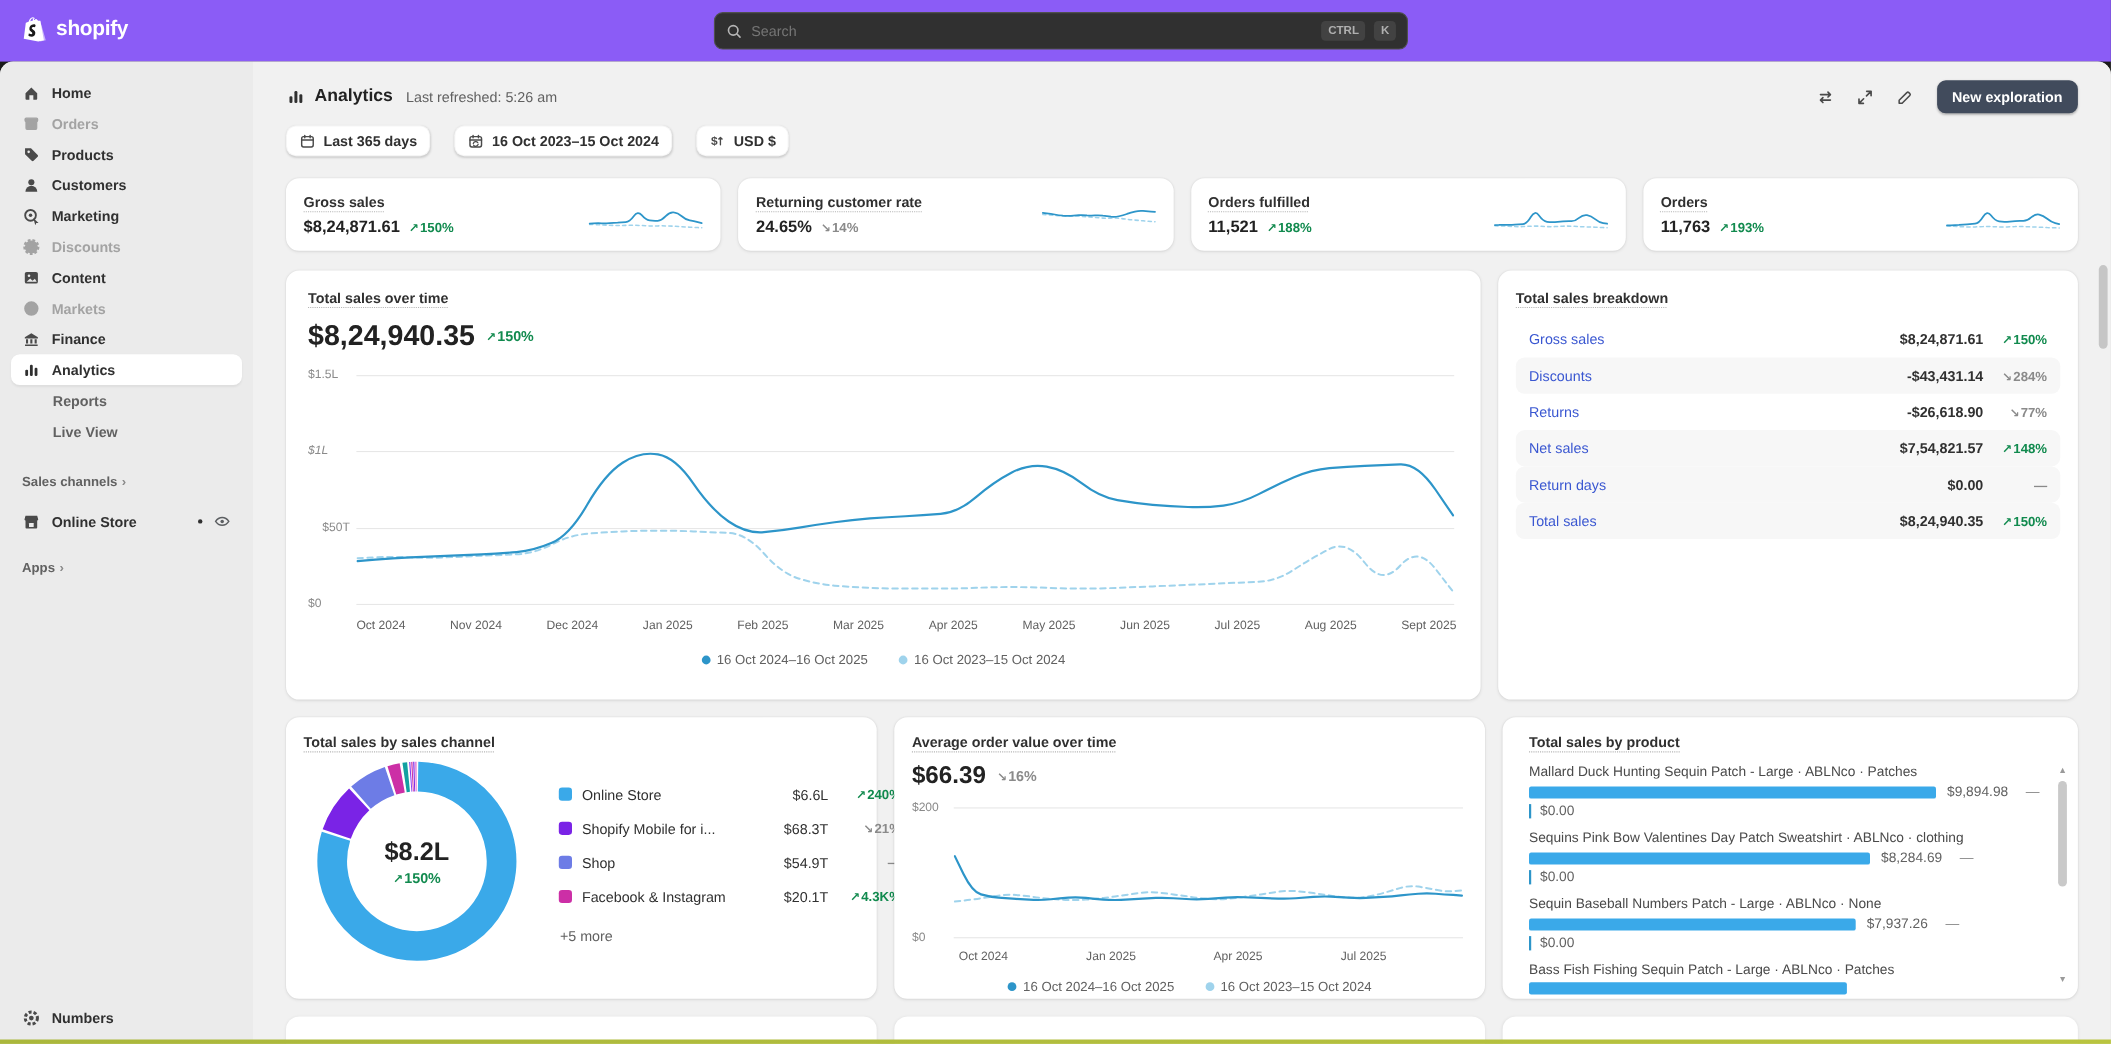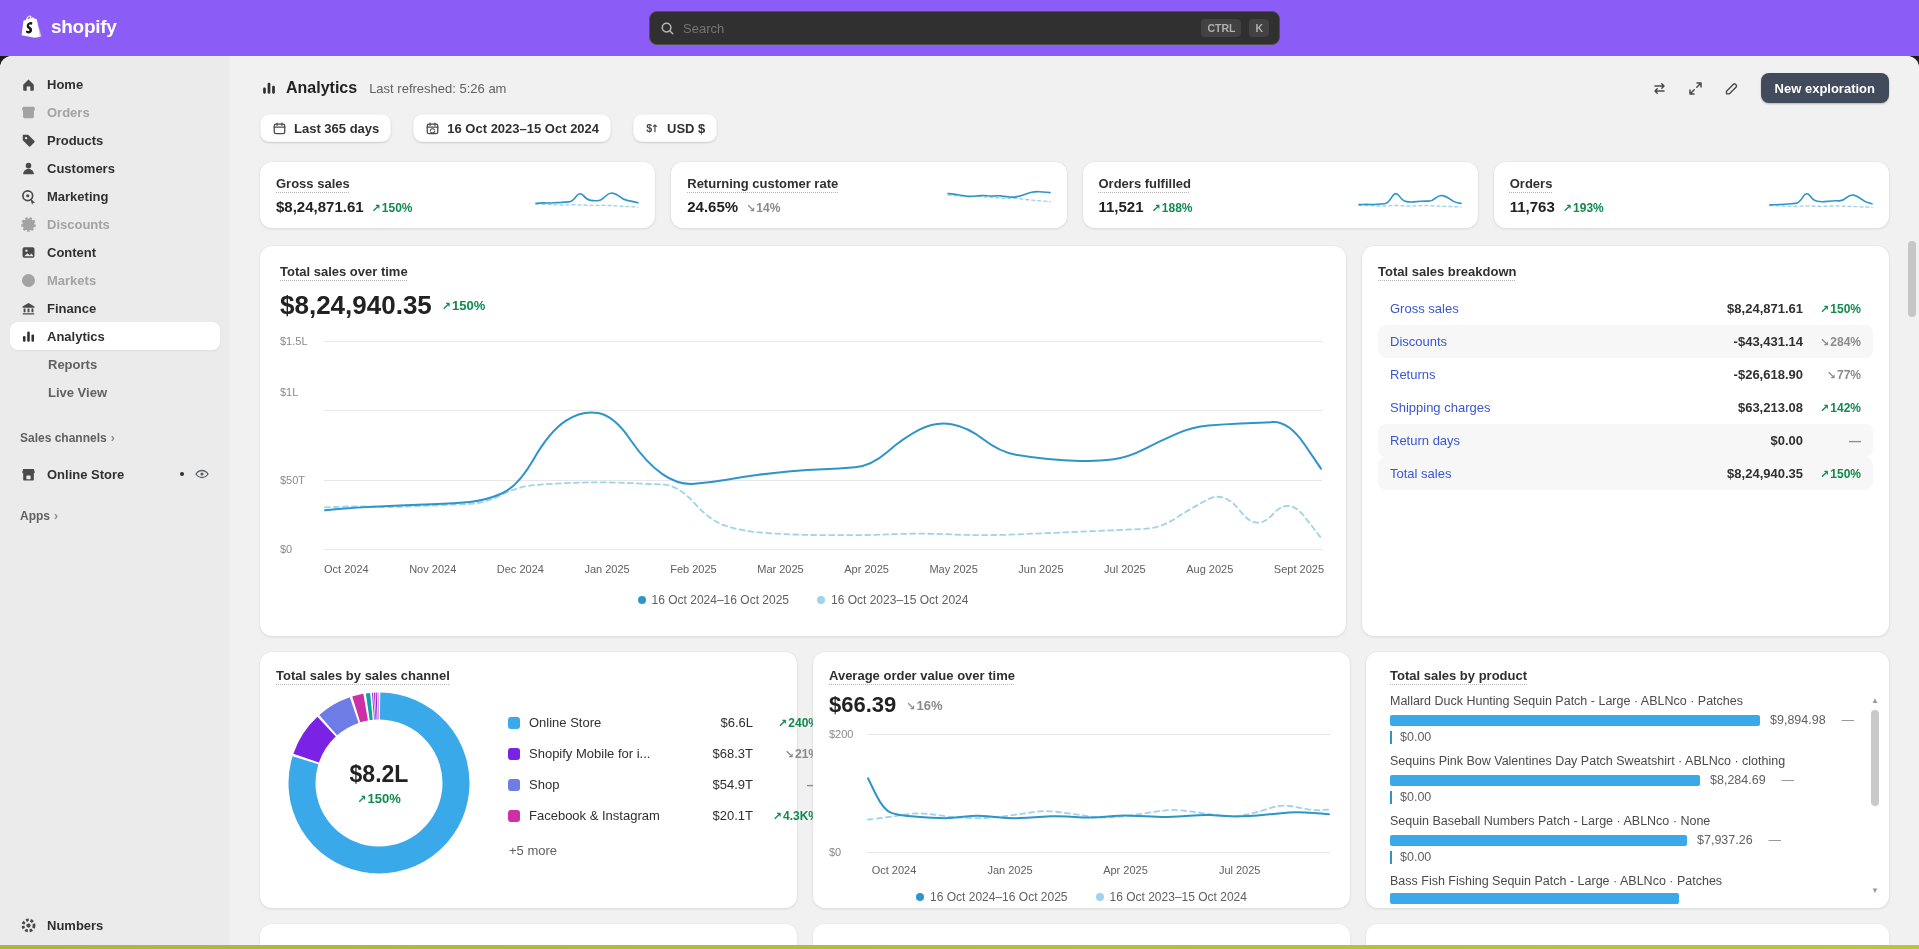--- a/index.html
+++ b/index.html
@@ -435,22 +435,22 @@
 
     <div class="charts-row">
       <div class="card ts-card">
         <span class="ctitle">Total sales over time</span>
         <div class="big-val-row">
           <span class="big-val">$8,24,940.35</span>
           <span class="chg chg-pos" style="font-size:13px;"><span class="arr">↗</span>150%</span>
         </div>
         <div class="plot-wrap">
           <span class="ylab" style="top:6px;">$1.5L</span>
-          <span class="ylab" style="top:57px;">$1L</span>
-          <span class="ylab" style="top:145px;">$50T</span>
+          <span class="ylab" style="top:75px;font-style:italic;">$1L</span>
+          <span class="ylab" style="top:145px;margin-left:13px;">$50T</span>
           <span class="ylab" style="top:214px;">$0</span>
           <div class="plot">
             <div class="grid" style="top:6px;"></div>
             <div class="grid" style="top:75px;"></div>
             <div class="grid" style="top:145px;"></div>
             <div class="grid" style="top:214px;"></div>
             <div style="position:absolute;inset:0;">
                 <svg width="998" height="220">
                   <path d="M 1.0 172.4 Q 1.0 172.4 17.1 171.7 Q 33.1 171.0 49.2 171.7 Q 65.3 172.4 81.3 171.7 Q 97.4 171.0 113.5 170.3 Q 129.5 169.6 145.6 168.9 Q 161.6 168.2 177.7 159.9 Q 193.8 151.6 209.8 150.2 Q 225.9 148.8 242.0 148.1 Q 258.0 147.4 274.1 147.4 Q 290.2 147.4 306.2 148.1 Q 322.3 148.8 338.4 149.5 Q 354.4 150.2 370.5 168.2 Q 386.5 186.3 402.6 191.1 Q 418.7 196.0 434.7 197.4 Q 450.8 198.7 466.9 199.4 Q 482.9 200.1 499.0 200.1 Q 515.1 200.1 531.1 200.1 Q 547.2 200.1 563.3 199.4 Q 579.3 198.7 595.4 198.7 Q 611.5 198.7 627.5 199.4 Q 643.6 200.1 659.6 200.1 Q 675.7 200.1 691.8 199.4 Q 707.8 198.7 723.9 198.1 Q 740.0 197.4 756.0 196.7 Q 772.1 196.0 788.2 195.3 Q 804.2 194.6 820.3 193.9 Q 836.4 193.2 852.4 182.8 Q 868.5 172.4 884.5 164.1 Q 900.6 155.8 916.7 176.6 Q 932.7 197.4 948.8 179.3 Q 964.9 161.3 980.9 182.1 L 997.0 202.9" class="ln-dash"></path>
                   <path d="M 1.0 175.2 Q 1.0 175.2 17.1 173.8 Q 33.1 172.4 49.2 171.7 Q 65.3 171.0 81.3 170.3 Q 97.4 169.6 113.5 168.9 Q 129.5 168.2 145.6 166.9 Q 161.6 165.5 177.7 158.5 Q 193.8 151.6 209.8 123.9 Q 225.9 96.1 242.0 85.7 Q 258.0 75.3 274.1 78.1 Q 290.2 80.9 306.2 104.5 Q 322.3 128.0 338.4 139.1 Q 354.4 150.2 370.5 148.8 Q 386.5 147.4 402.6 144.7 Q 418.7 141.9 434.7 139.8 Q 450.8 137.7 466.9 136.3 Q 482.9 135.0 499.0 134.3 Q 515.1 133.6 531.1 132.2 Q 547.2 130.8 563.3 116.9 Q 579.3 103.1 595.4 94.7 Q 611.5 86.4 627.5 89.2 Q 643.6 92.0 659.6 104.5 Q 675.7 116.9 691.8 119.7 Q 707.8 122.5 723.9 123.9 Q 740.0 125.3 756.0 125.9 Q 772.1 126.6 788.2 124.6 Q 804.2 122.5 820.3 114.2 Q 836.4 105.8 852.4 98.9 Q 868.5 92.0 884.5 90.6 Q 900.6 89.2 916.7 88.5 Q 932.7 87.8 948.8 87.1 Q 964.9 86.4 980.9 110.0 L 997.0 133.6" class="ln-solid"></path>
@@ -501,25 +501,25 @@
                 <span class="chg bd-chg chg-neu"><span class="arr">↘</span>284%</span>
               </span>
             </div>
           <div class="bd-row">
               <span class="bd-link">Returns</span>
               <span class="bd-right">
                 <span class="bd-amt">-$26,618.90</span>
                 <span class="chg bd-chg chg-neu"><span class="arr">↘</span>77%</span>
               </span>
             </div>
-          <div class="bd-row">
-              <span class="bd-link">Shipping charges</span>
+          <div class="bd-row alt">
+              <span class="bd-link">Net sales</span>
               <span class="bd-right">
-                <span class="bd-amt">$63,213.08</span>
-                <span class="chg bd-chg chg-pos"><span class="arr">↗</span>142%</span>
+                <span class="bd-amt">$7,54,821.57</span>
+                <span class="chg bd-chg chg-pos"><span class="arr">↗</span>148%</span>
               </span>
             </div>
           <div class="bd-row alt">
               <span class="bd-link">Return days</span>
               <span class="bd-right">
                 <span class="bd-amt">$0.00</span>
                 <span class="chg bd-chg chg-neu">—</span>
               </span>
             </div>
           <div class="bd-row alt">

